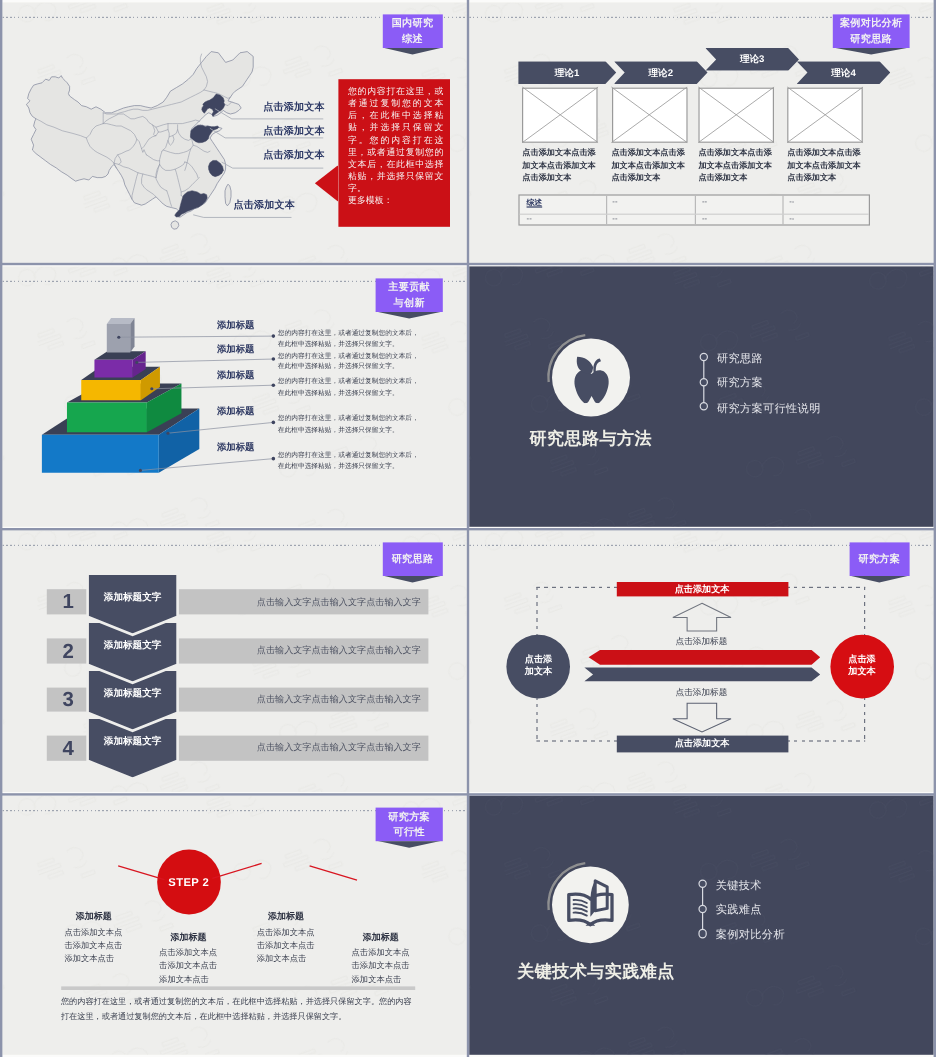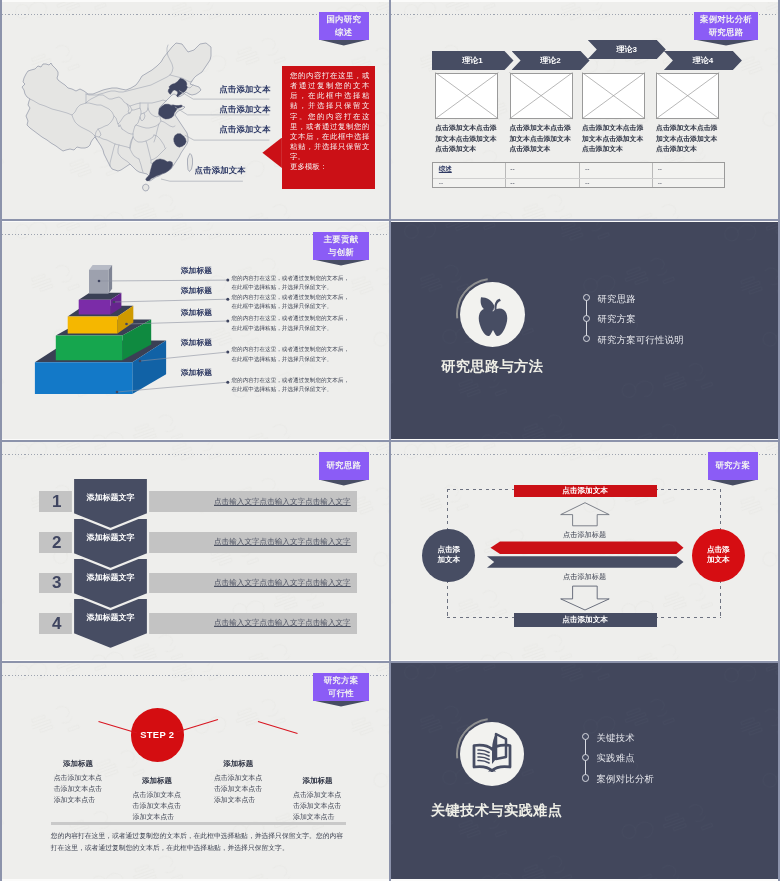--- a/index.html
+++ b/index.html
@@ -83,21 +83,21 @@
       border:1.25px solid #d8dae1;background:#474d63;box-sizing:border-box;z-index:2;}
   .darkslide .btxt{position:absolute;color:#e6e7ec;font-size:9.3px;white-space:nowrap;letter-spacing:.3px;}
 
   
   .b5{left:316.5px;top:10px;width:50.5px;height:27.5px;}
   .s5 .graybar{position:absolute;background:#c3c3c3;z-index:2;}
   .s5 .num{position:absolute;font-size:17px;font-weight:bold;color:#3f4560;z-index:3;}
   .s5 .cbwrap{position:absolute;left:0;top:0;z-index:4;}
   .s5 .cblab{position:absolute;left:71px;width:75px;text-align:center;color:#fff;
       font-size:8px;font-weight:bold;z-index:5;}
-  .s5 .bartxt{position:absolute;font-size:7.6px;color:#4d5262;white-space:nowrap;z-index:3;text-decoration:underline;}
+  .s5 .bartxt{position:absolute;font-size:7.6px;color:#4d5262;white-space:nowrap;z-index:3;}
 
   
   .b6{left:316.5px;top:10px;width:50.5px;height:27.5px;}
   .s6 .dash{position:absolute;box-sizing:border-box;
       background-image:
         repeating-linear-gradient(to right,#6d7280 0 3px,rgba(0,0,0,0) 3px 6.5px),
         repeating-linear-gradient(to right,#6d7280 0 3px,rgba(0,0,0,0) 3px 6.5px),
         repeating-linear-gradient(to bottom,#6d7280 0 3px,rgba(0,0,0,0) 3px 6.5px),
         repeating-linear-gradient(to bottom,#6d7280 0 3px,rgba(0,0,0,0) 3px 6.5px);
       background-size:100% 1px,100% 1px,1px 100%,1px 100%;

